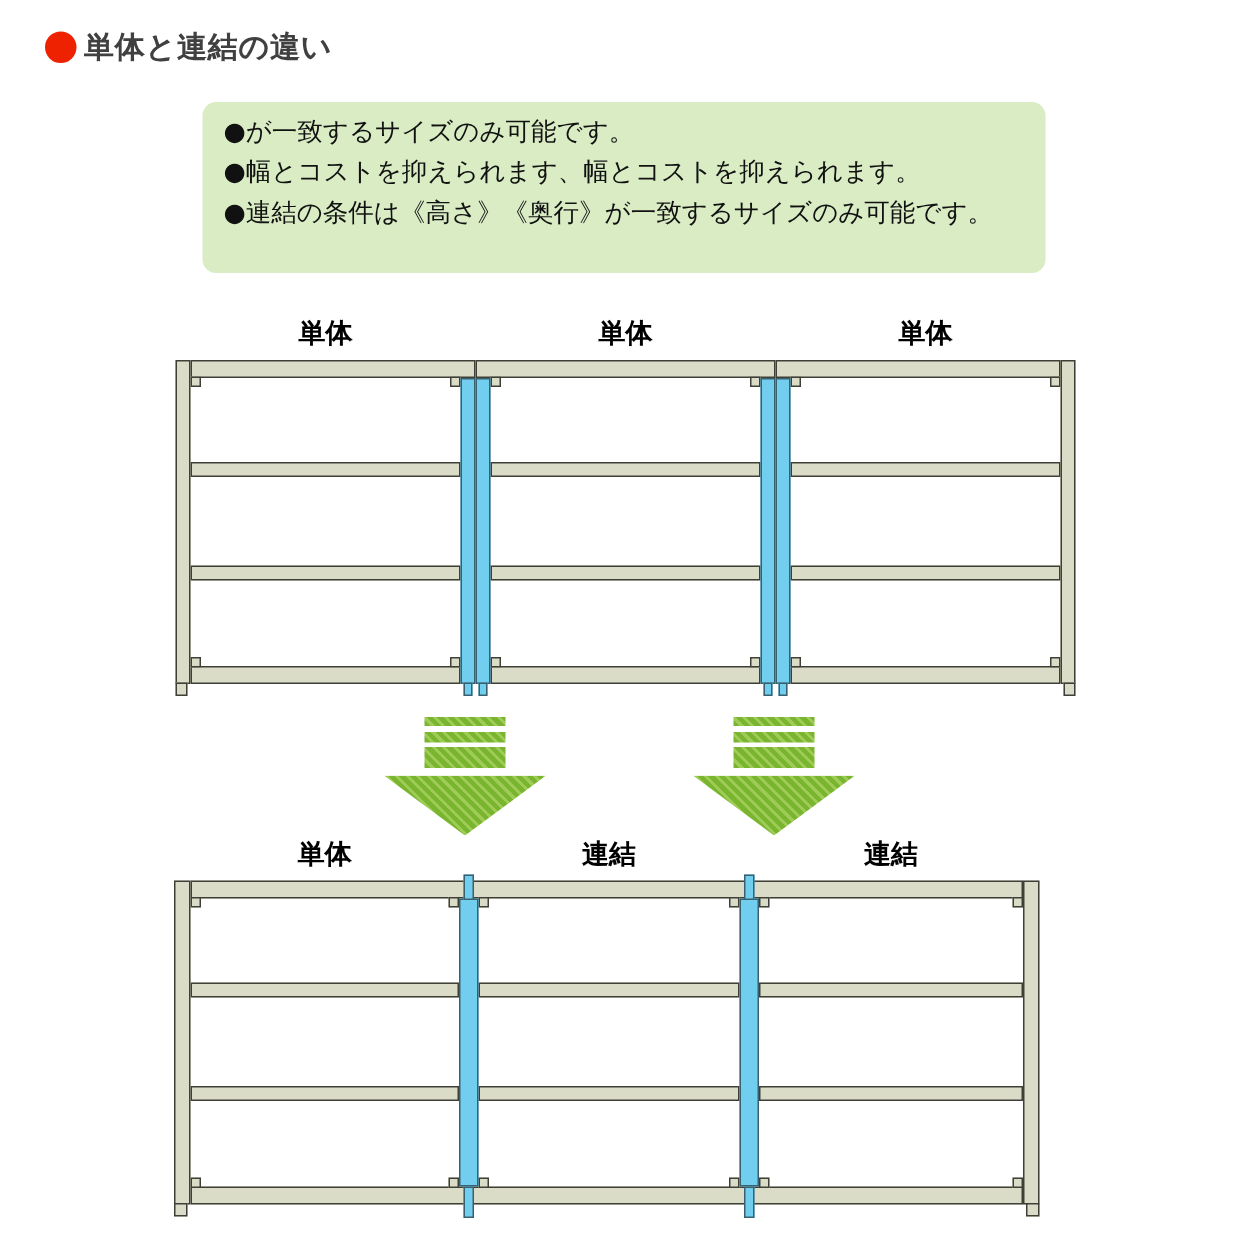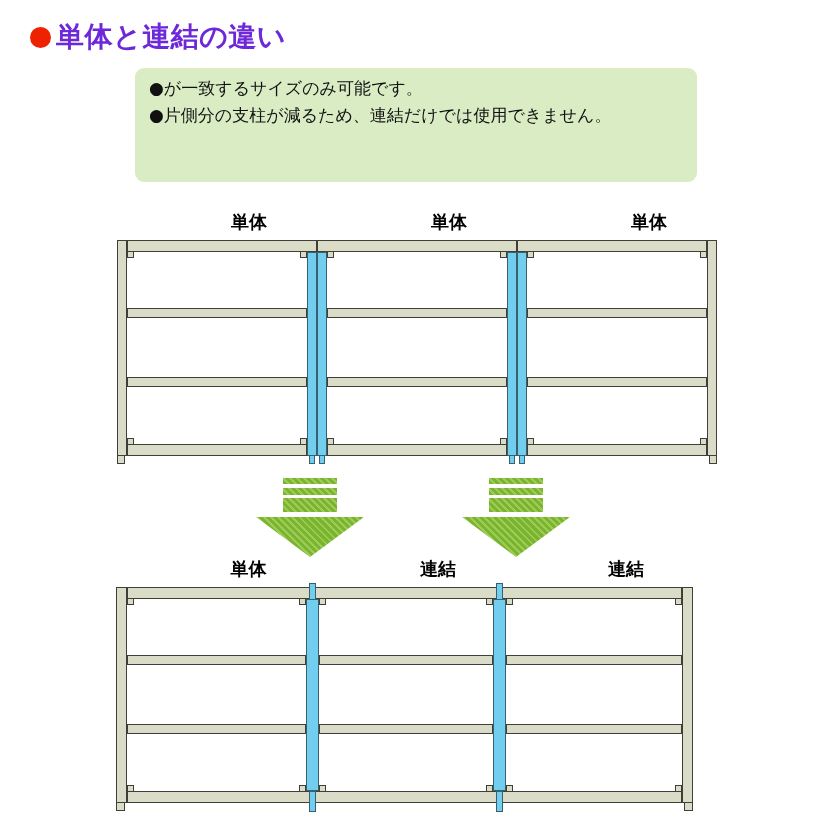--- a/index.html
+++ b/index.html
@@ -1,40 +1,41 @@
 <!DOCTYPE html>
 <html style="--frame: #dbdcc8; --outline: #3e4037; --blue: #72ceee; --blue-outline: #39606e; --green: #7ab52f; --green-light: #9dcb55; --red: #ee2200; --box: #d9ecc4;"><head>
 <meta charset="utf-8">
 <style>
   html,body{margin:0;padding:0;background:#fff;font-family:"DejaVu Sans","Liberation Sans",sans-serif;}
   #canvas{position:relative;width:830px;height:830px;background:#fff;overflow:hidden;}
   .abs{position:absolute;box-sizing:border-box;}
   .title{left:30px;top:18px;display:flex;align-items:center;gap:5px;}
   .title-bullet{width:21px;height:21px;border-radius:50%;background:var(--red);flex:0 0 auto;}
-  .title-text{font-size:28px;font-weight:bold;color:#6d28d9;letter-spacing:.5px;white-space:nowrap;}
+  .title-text{font-size:20px;font-weight:bold;color:#404040;letter-spacing:.5px;white-space:nowrap;}
   .info-box{left:135px;top:68px;width:562px;height:114px;background:var(--box);border-radius:9px;padding:7px 0 0 14px;}
   .info-line{font-size:17px;line-height:27px;color:#111;white-space:nowrap;}
-  .cap{font-size:18px;font-weight:bold;color:#000;text-align:right;white-space:nowrap;}
+  .cap{font-size:18px;font-weight:bold;color:#000;text-align:center;white-space:nowrap;}
   .beige{background:var(--frame);border:1px solid var(--outline);}
   .blue{background:var(--blue);border:1px solid var(--blue-outline);}
   .hatch{background:repeating-linear-gradient(45deg,var(--green) 0 3px,var(--green-light) 3px 5px);}
   .head{clip-path:polygon(0 0,100% 0,50% 100%);}
 </style>
 </head>
 <body>
 
 <div id="canvas">
   <div class="abs title">
     <span class="title-bullet"></span>
     <span class="title-text">単体と連結の違い</span>
   </div>
 
   <div class="abs info-box">
     <div class="info-line">●が一致するサイズのみ可能です。</div>
-    <div class="info-line">●片側分の支柱が減るため、連結だけでは使用できません。</div>
+    <div class="info-line">●幅とコストを抑えられます、幅とコストを抑えられます。</div>
+    <div class="info-line">●連結の条件は《高さ》《奥行》が一致するサイズのみ可能です。</div>
   </div>
 
 <div class="abs " style="left: 117px; top: 240px; width: 600px; height: 225px;">
       <div class="abs cap" style="left: 50px; top: -30px; width: 100px; height: 22px;">単体</div>
       <div class="abs cap" style="left: 250px; top: -30px; width: 100px; height: 22px;">単体</div>
       <div class="abs cap" style="left: 450px; top: -30px; width: 100px; height: 22px;">単体</div>
       <div class="abs beige" style="left: 10px; top: 0px; width: 190px; height: 12px;"></div>
       <div class="abs beige" style="left: 200px; top: 0px; width: 200px; height: 12px;"></div>
       <div class="abs beige" style="left: 400px; top: 0px; width: 190px; height: 12px;"></div>
       <div class="abs beige" style="left: 10px; top: 204px; width: 180px; height: 12px;"></div>

